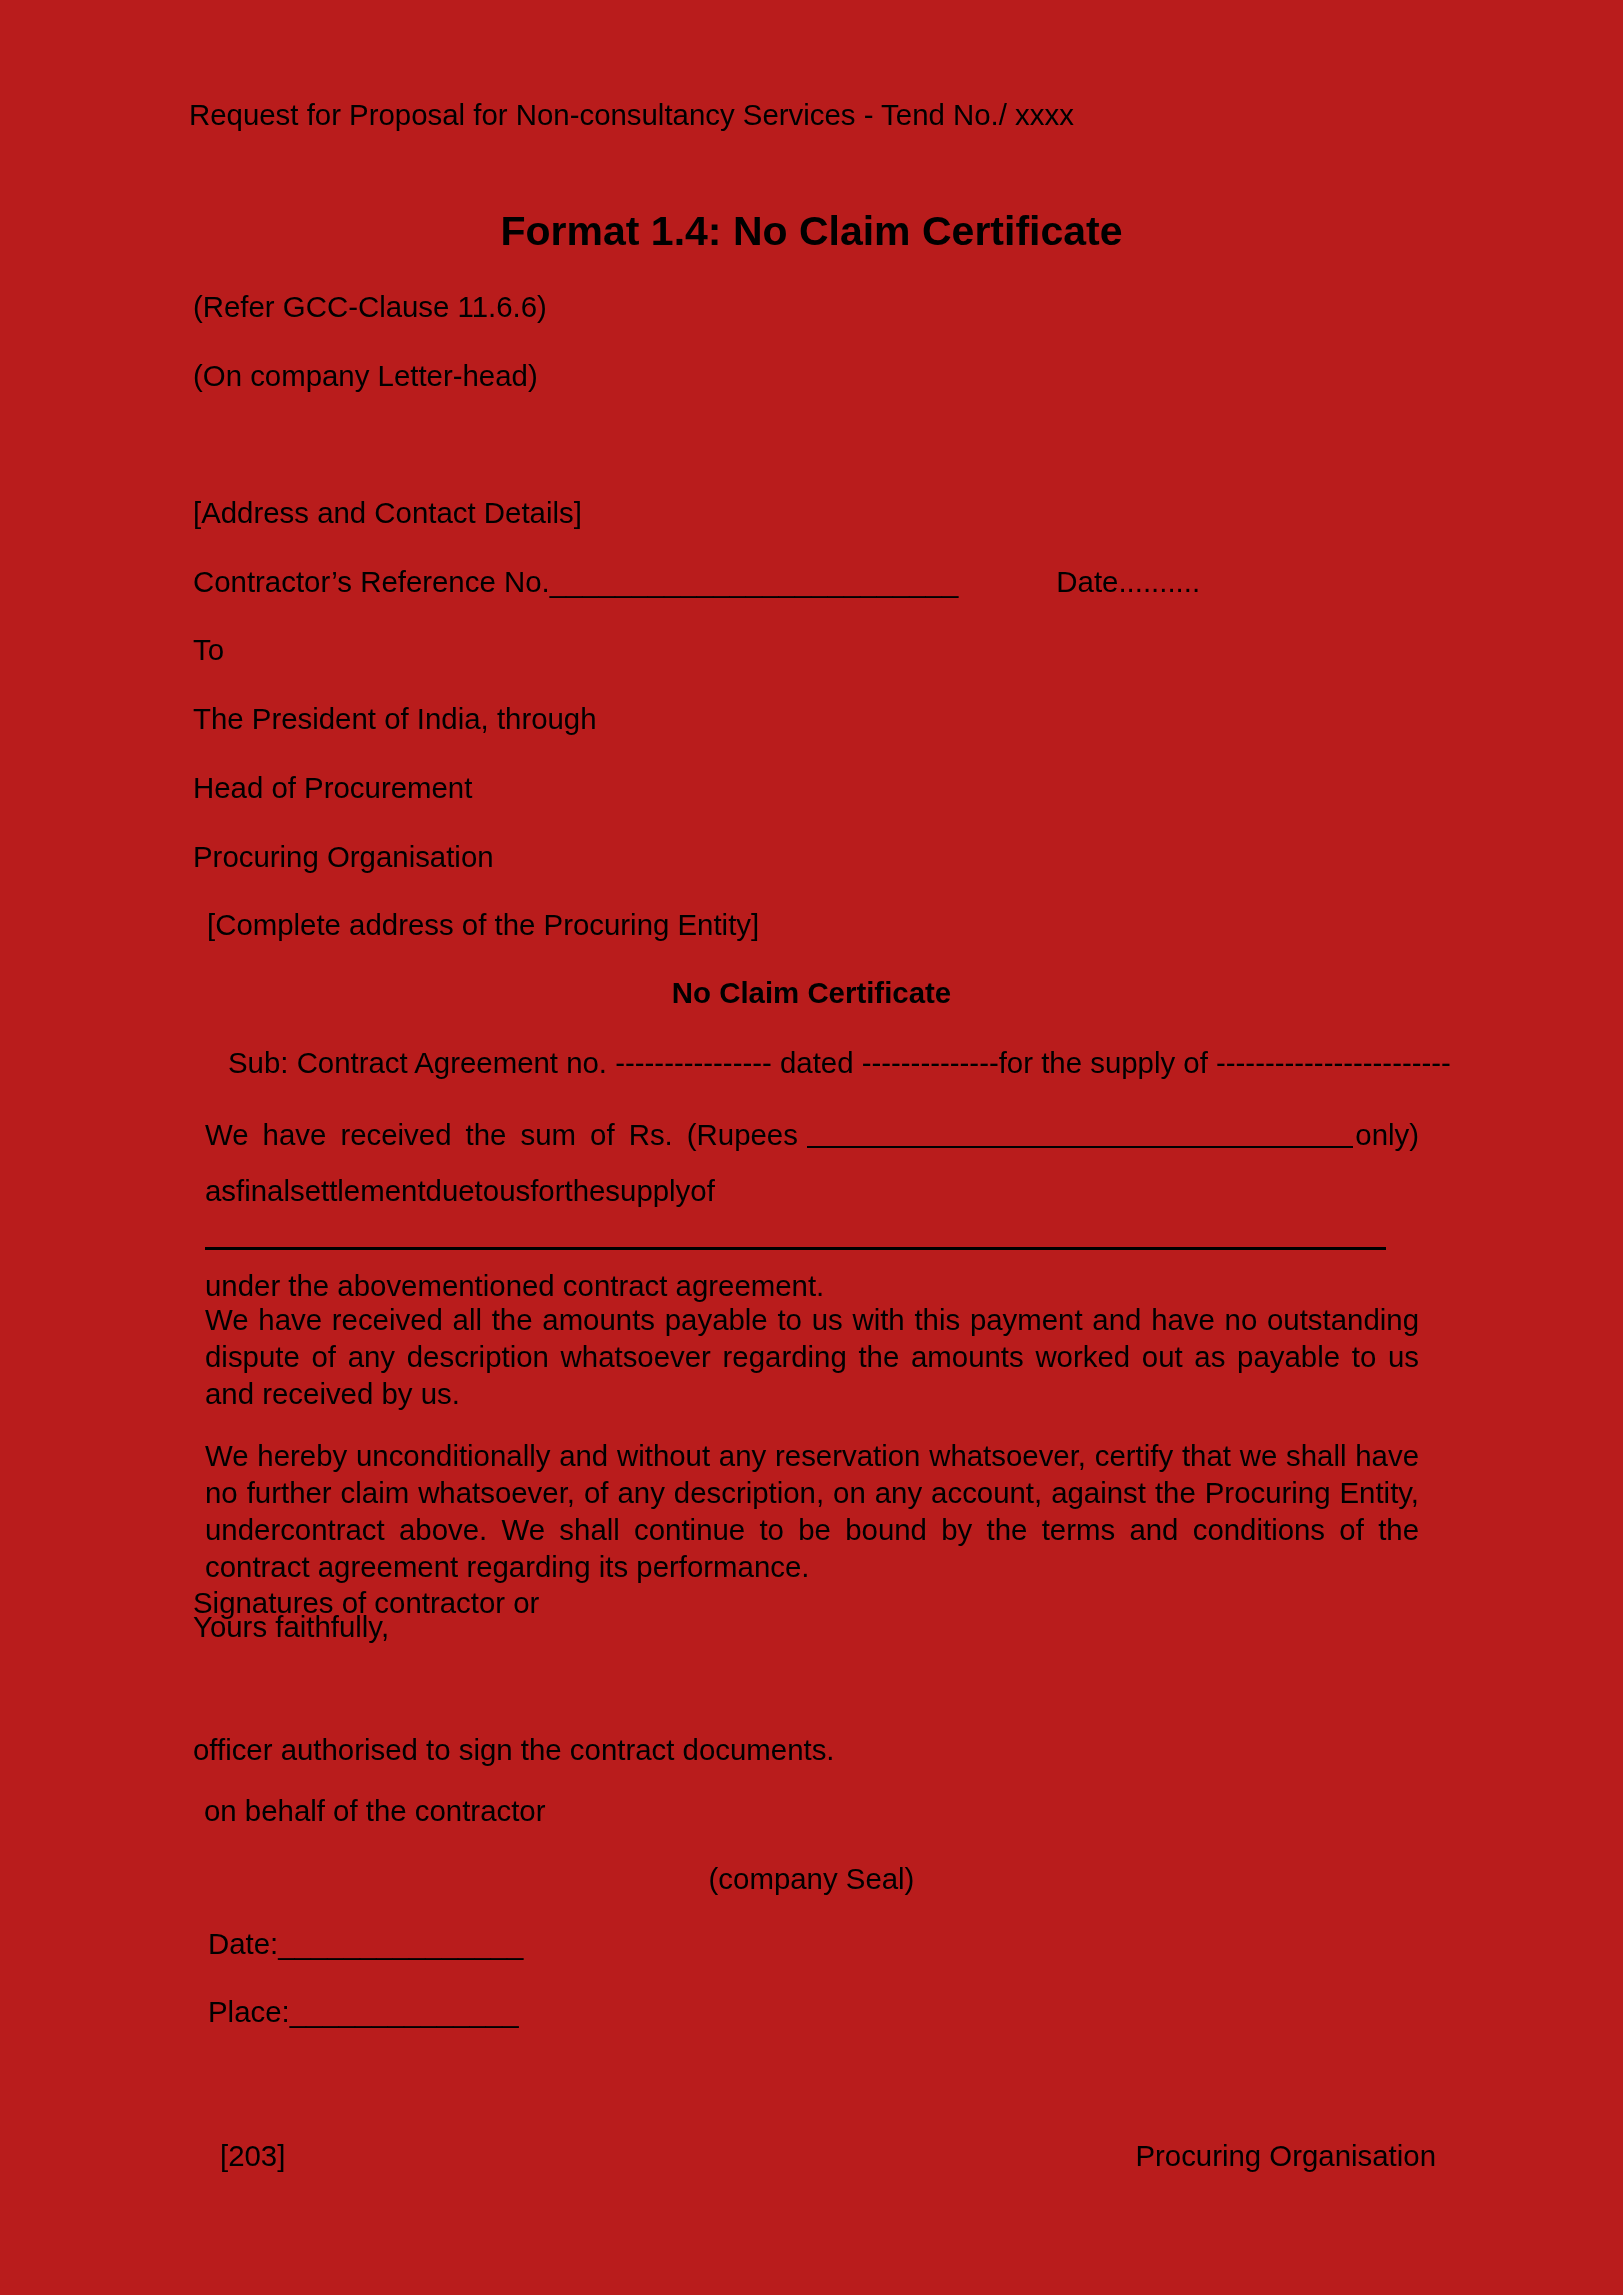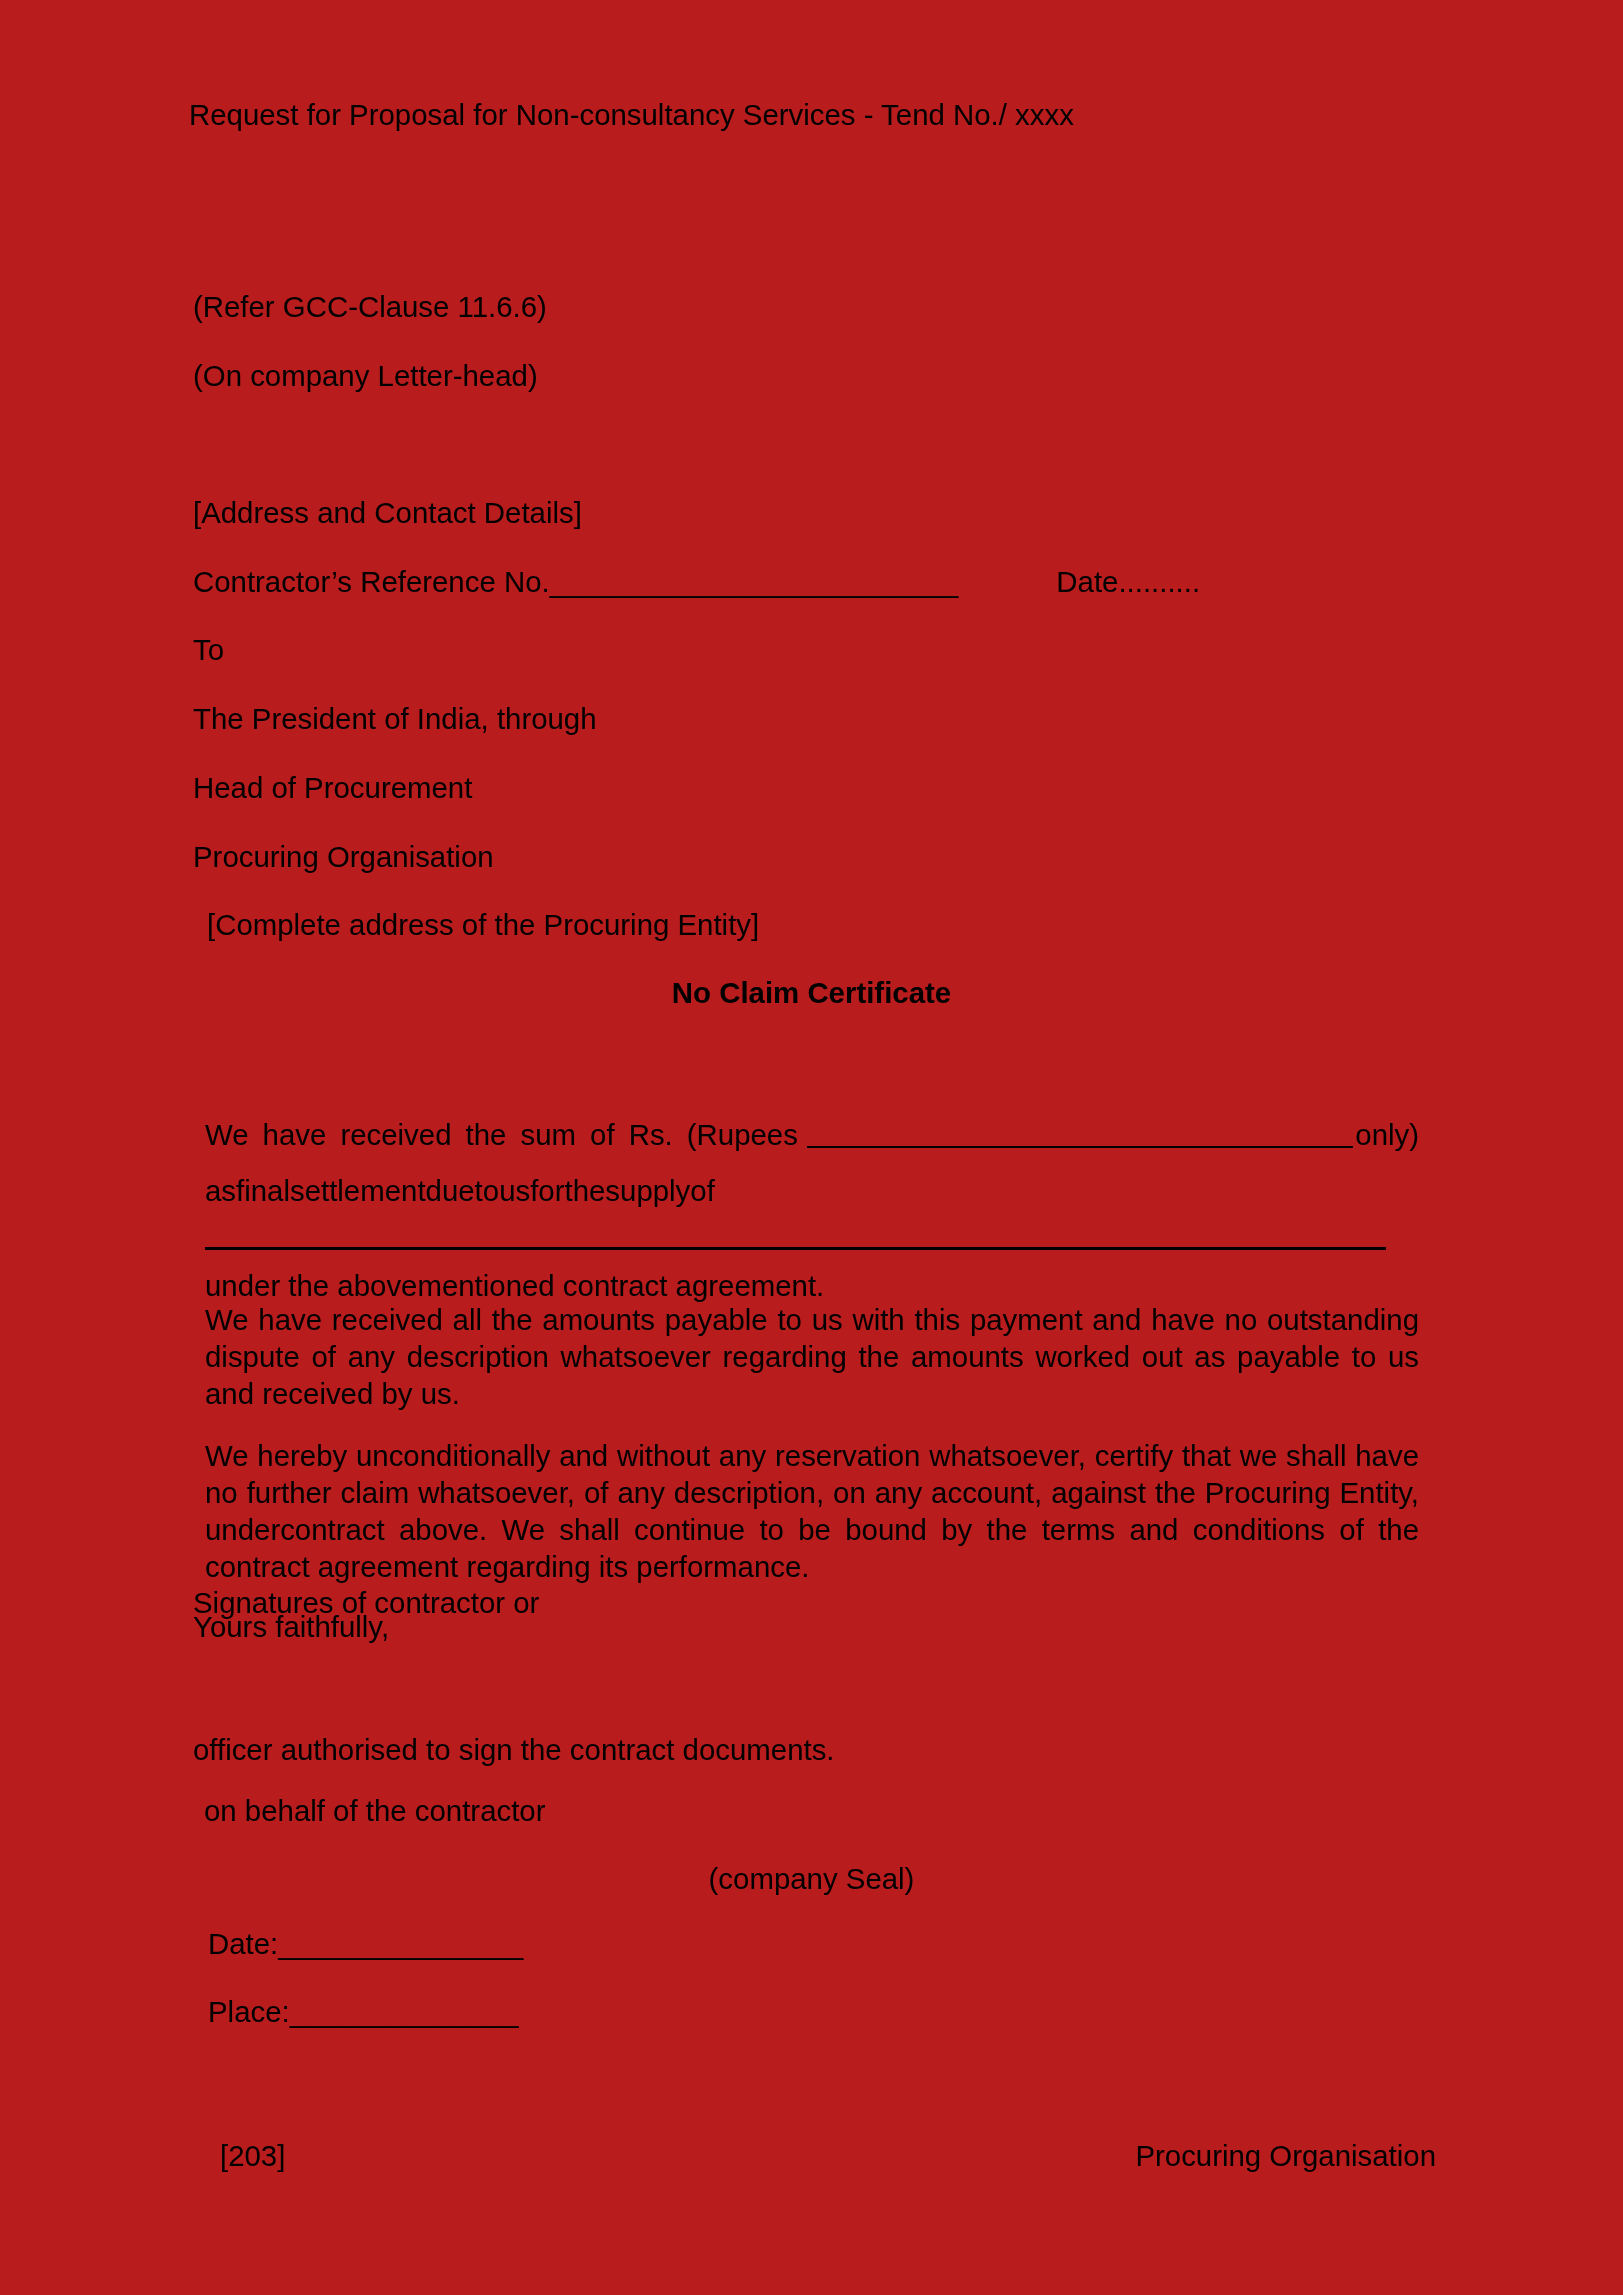--- a/index.html
+++ b/index.html
@@ -27,20 +27,21 @@
   .underline-text{letter-spacing:0;}
   .gap80{display:inline-block;width:98px;}
 </style>
 </head>
 <body>
 
 <div class="page">
 
   <div class="abs" style="left:189px;top:96px;">Request for Proposal for Non-consultancy Services - Tend No./ xxxx</div>
 
+  <div class="abs center title" style="top:208px;">Format 1.4: No Claim Certificate</div>
 
   <div class="abs" style="left:193px;top:288px;">(Refer GCC-Clause 11.6.6)</div>
 
   <div class="abs" style="left:193px;top:357px;">(On company Letter-head)</div>
 
 
   <div class="abs" style="left:193px;top:494px;">[Address and Contact Details]</div>
 
   <div class="abs" style="left:193px;top:563px;"><span>Contractor’s Reference No.</span><span class="underline-text">_________________________</span><span class="gap80"></span><span>Date..........</span></div>
 
@@ -49,20 +50,21 @@
   <div class="abs" style="left:193px;top:700px;">The President of India, through</div>
 
   <div class="abs" style="left:193px;top:769px;">Head of Procurement</div>
 
   <div class="abs" style="left:193px;top:838px;">Procuring Organisation</div>
 
   <div class="abs" style="left:207px;top:906px;">[Complete address of the Procuring Entity]</div>
 
   <div class="abs center subhead" style="top:974px;">No Claim Certificate</div>
 
+  <div class="abs" style="left:228px;top:1044px;">Sub: Contract Agreement no. ---------------- dated --------------for the supply of ------------------------</div>
 
   <div class="para" style="left:205px;top:1116px;width:1214px;">
     <div class="flexline">
       <span style="word-spacing:5.9px;">We have received the sum of Rs. (Rupees</span>
       <span class="fillblank"></span>
       <span>only)</span>
     </div>
     <div class="spread">
       <span>asfinal</span>
       <span>settlement</span>

